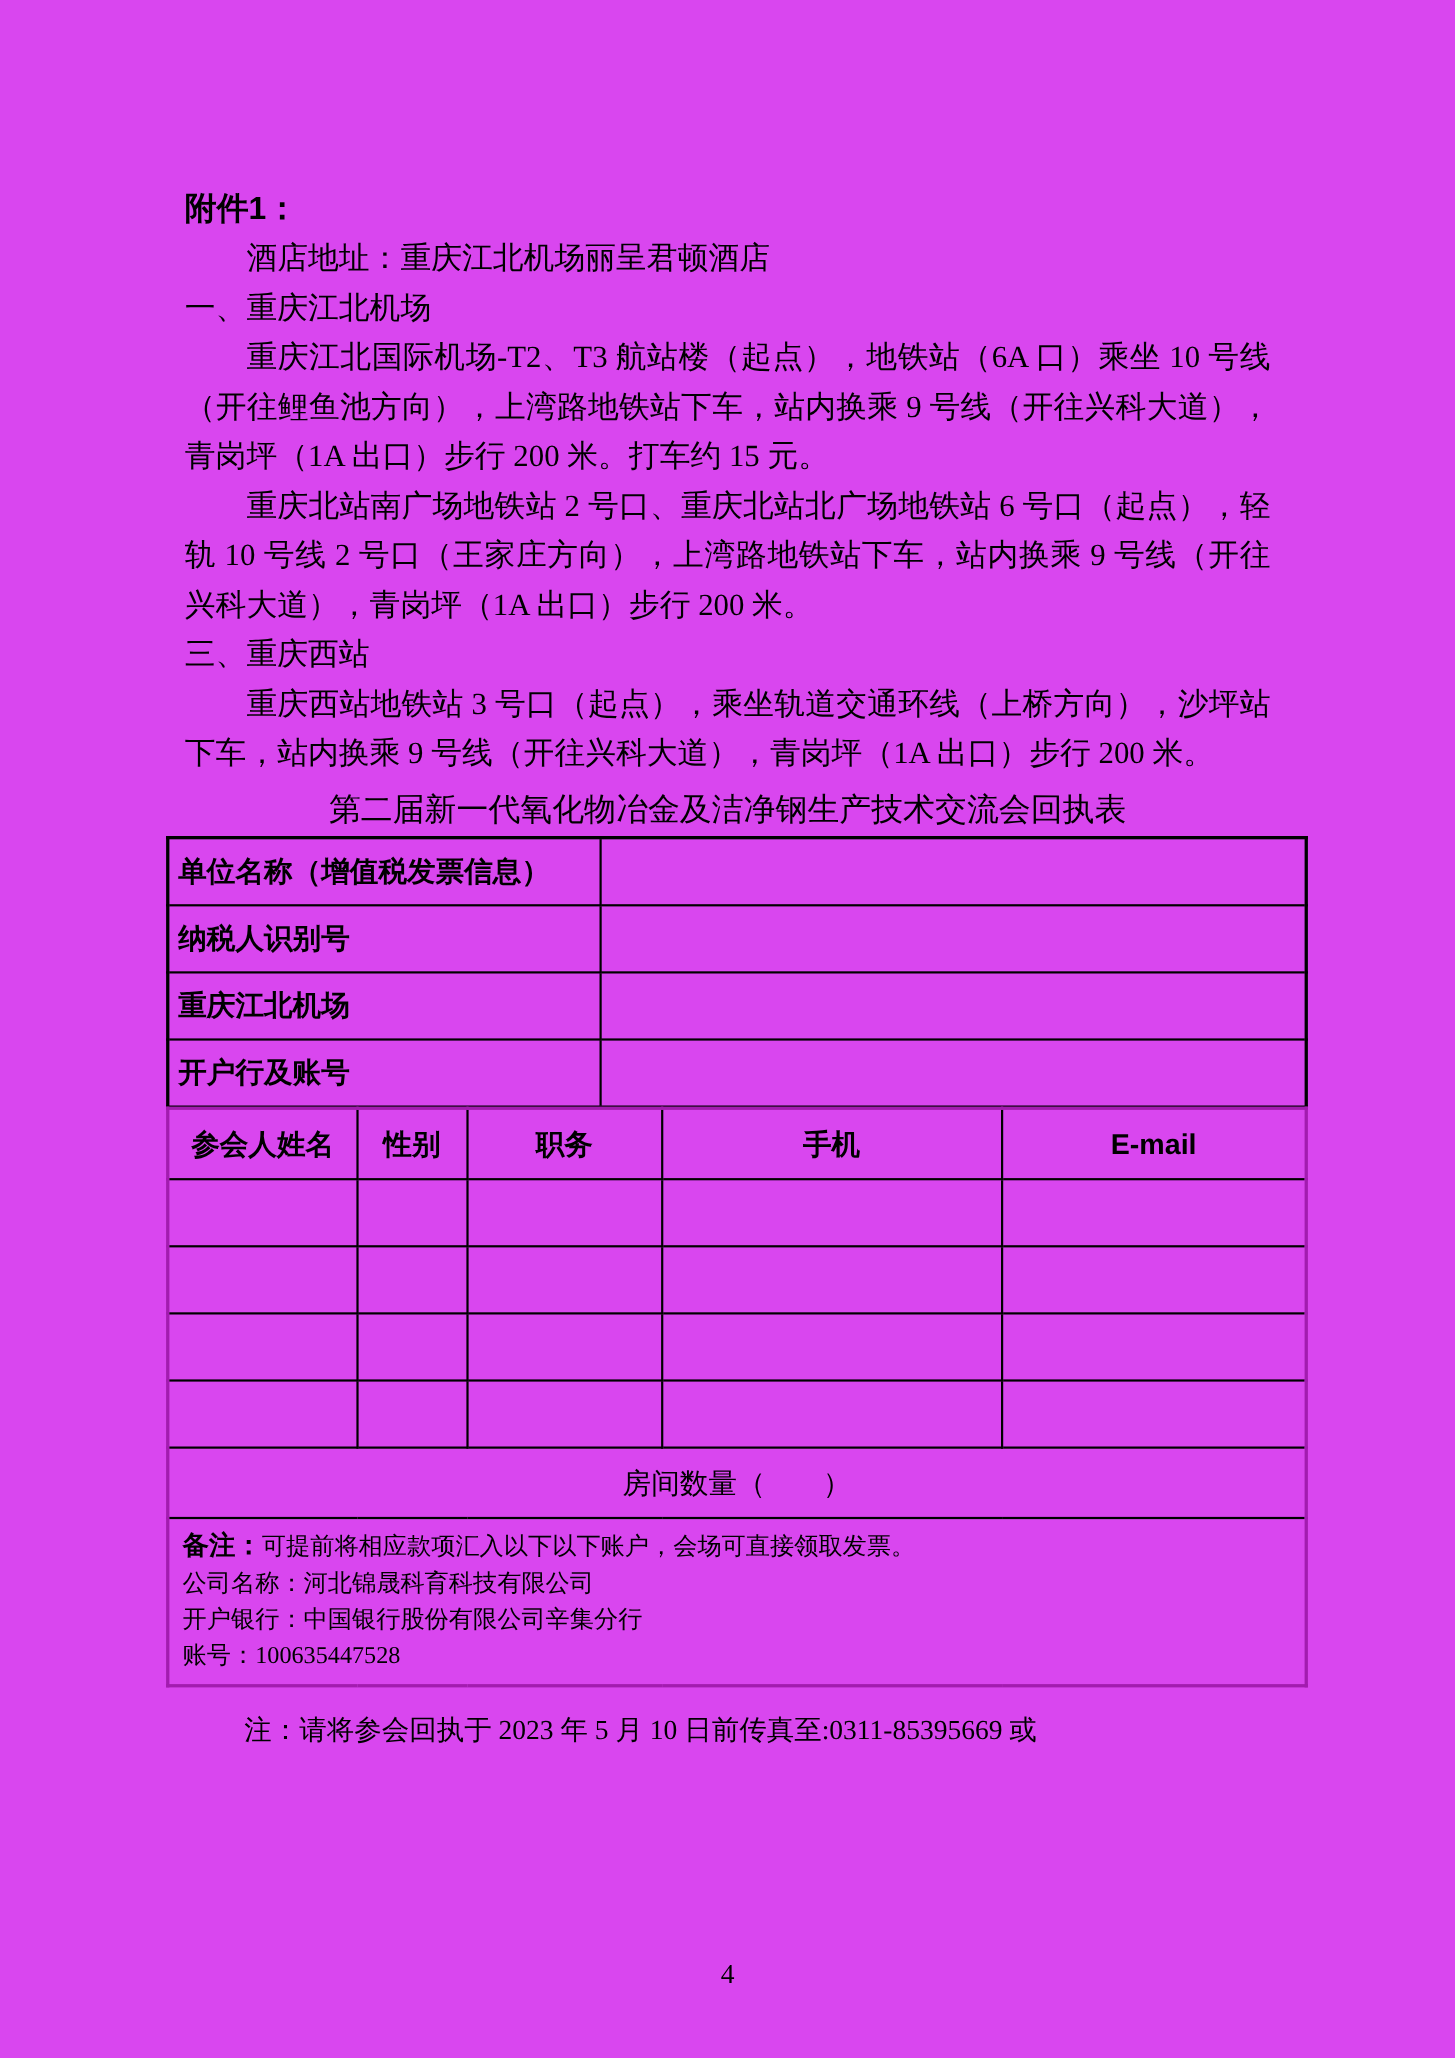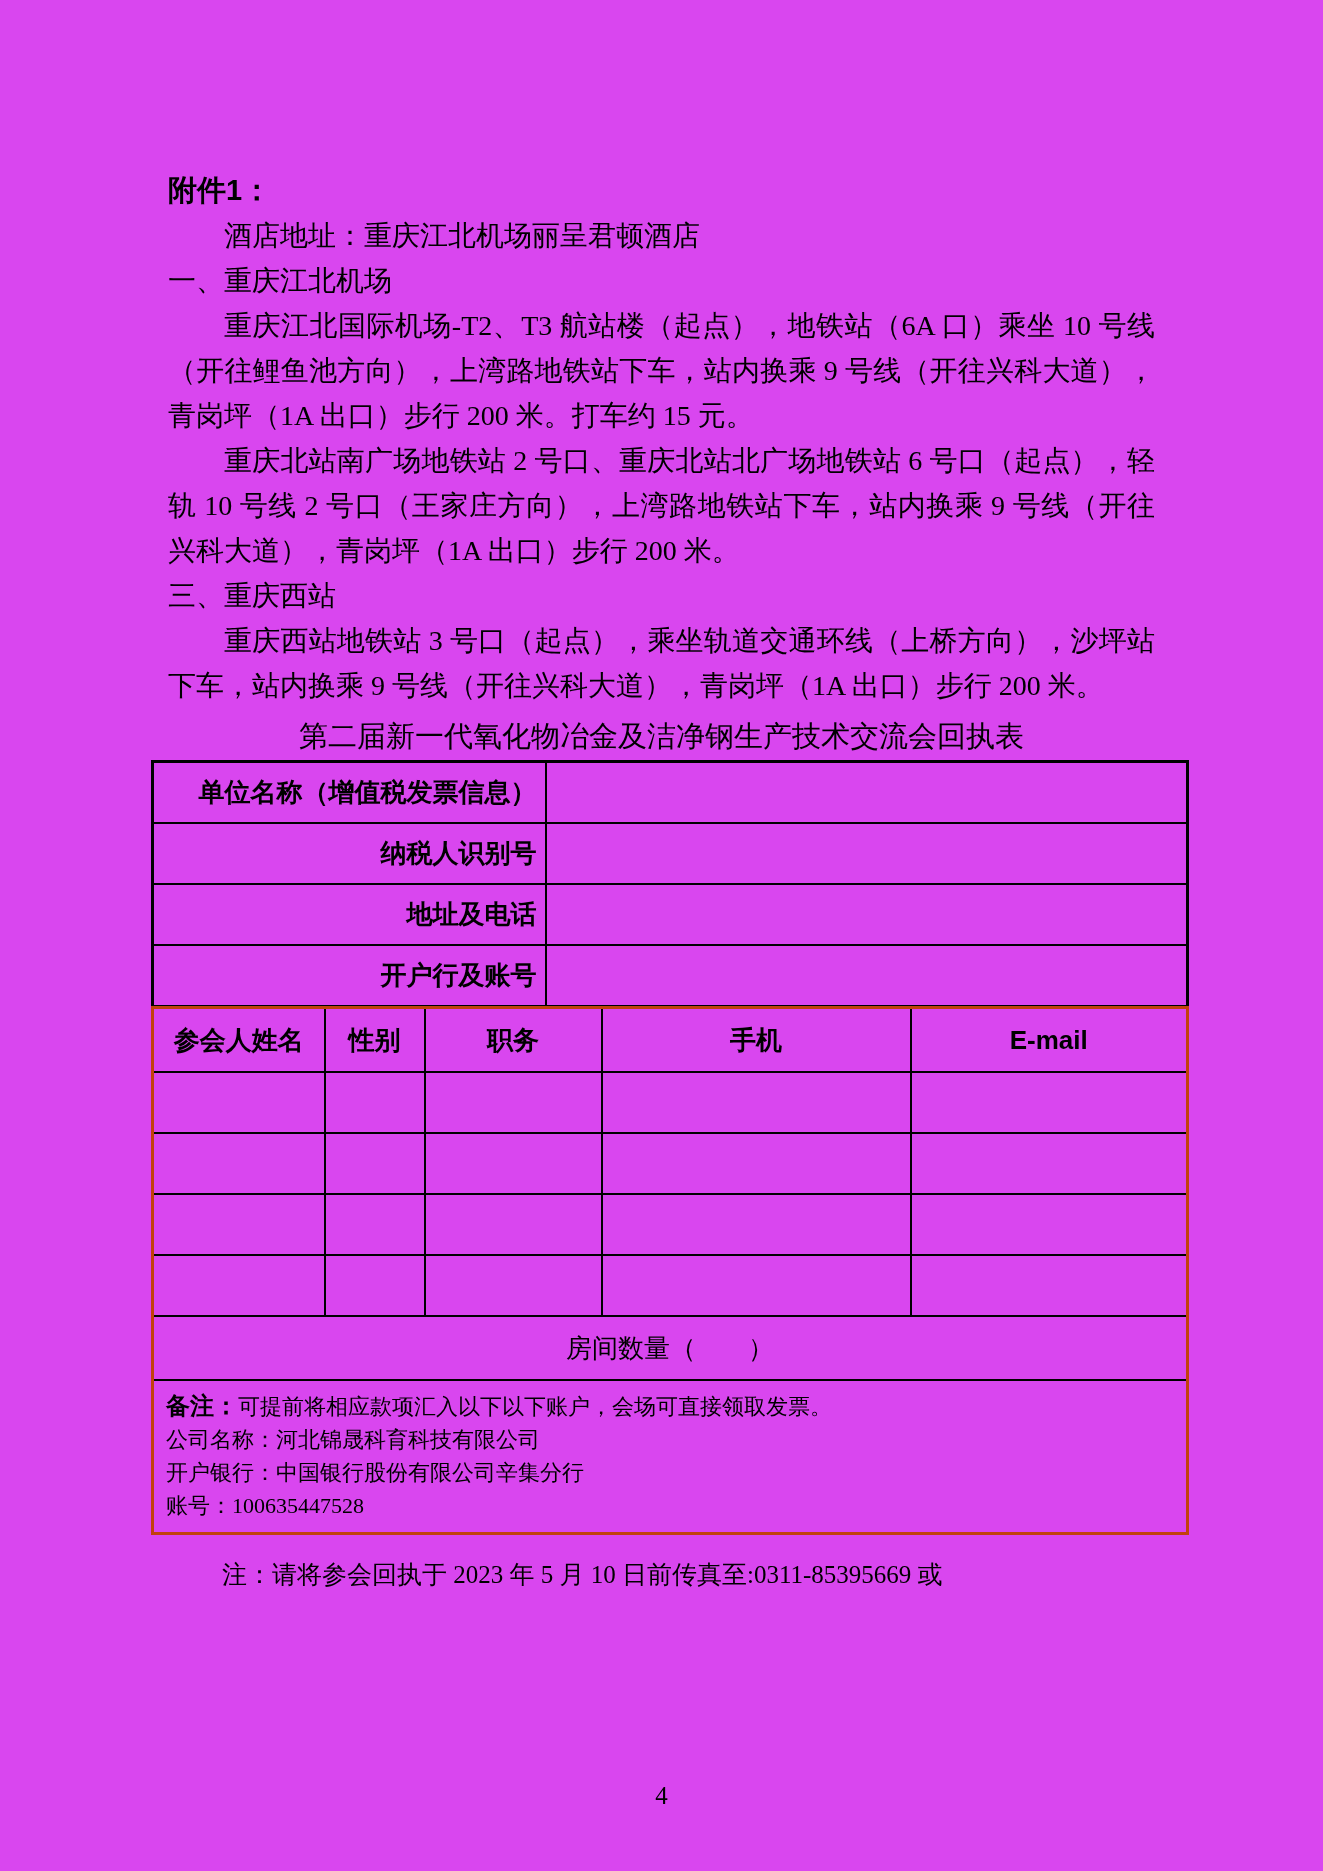--- a/index.html
+++ b/index.html
@@ -25,25 +25,25 @@
   }
   .form-title{
     margin-top:4px;
     font-weight:normal;font-size:29px;line-height:48px;
     text-align:center;
   }
   table{border-collapse:collapse;table-layout:fixed;}
   .tbl{margin-left:151px;width:1035px;}
   .tbl td{border:2px solid #000;padding:0 8px;overflow:hidden;}
   .tbl-info{border:3px solid #000;}
-  .tbl-attendee{border:3px solid #c2410c;margin-top:-2px;}
+  .tbl-attendee{border:3px solid #a21caf;margin-top:-2px;}
   .info-row td{height:59px;}
   .info-label{
     font-family:"Liberation Sans","DejaVu Sans",sans-serif;
-    font-weight:bold;font-size:26px;text-align:right;
+    font-weight:bold;font-size:26px;text-align:left;
   }
   .attendee-header td{
     height:62px;
     font-family:"Liberation Sans","DejaVu Sans",sans-serif;
     font-weight:bold;font-size:26px;text-align:center;
   }
   .attendee-row td{height:59px;}
   .room-row td{height:62px;text-align:center;font-size:26px;}
   .remarks-row td{padding:8px 12px 10px 12px;vertical-align:top;}
   .remarks-line{font-size:22px;line-height:33px;}
@@ -89,21 +89,21 @@
     <tbody>
         <tr class="info-row">
       <td class="info-label">单位名称（增值税发票信息）</td>
       <td></td>
     </tr>
     <tr class="info-row">
       <td class="info-label">纳税人识别号</td>
       <td></td>
     </tr>
     <tr class="info-row">
-      <td class="info-label">地址及电话</td>
+      <td class="info-label">重庆江北机场</td>
       <td></td>
     </tr>
     <tr class="info-row">
       <td class="info-label">开户行及账号</td>
       <td></td>
     </tr>
   </tbody>
     </table>
 
   <table class="tbl tbl-attendee">

